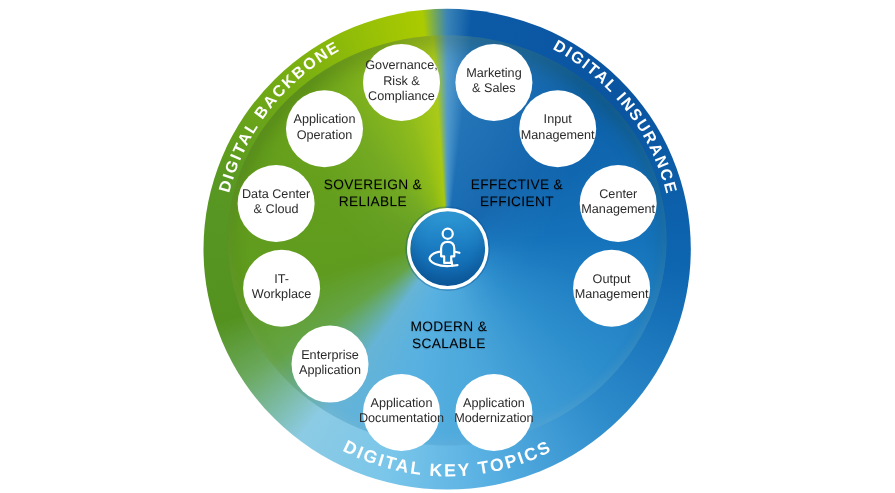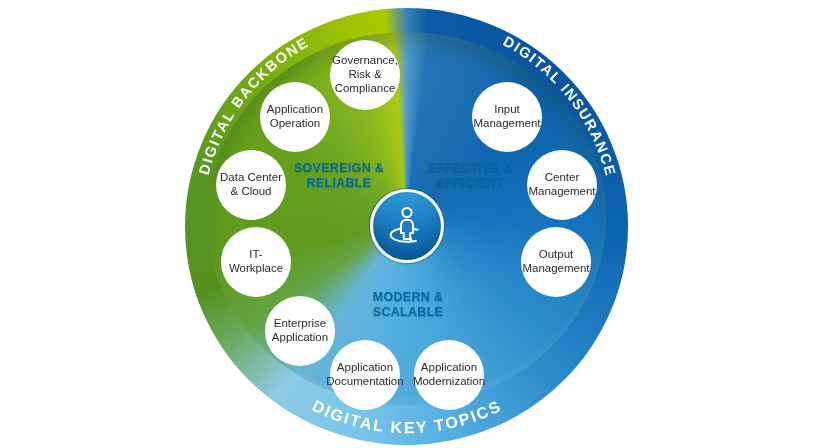--- a/index.html
+++ b/index.html
@@ -37,22 +37,22 @@
     position:absolute; width:70px; height:70px; border-radius:50%;
     background:#ffffff; display:flex; align-items:center; justify-content:center;
   }
   .node-label {
     width:88px; margin:0 -9px; text-align:center; white-space:pre-line;
     font-size:11.5px; line-height:1.2; color:#2b2b2b;
   }
   
   .sector {
     position:absolute; width:150px; text-align:center; white-space:pre-line;
-    font-size:12.5px; font-weight:bold; letter-spacing:0.3px; line-height:1.18;
-    color:#0369a1; text-shadow:0 1px 1px rgba(0,0,0,0.18);
+    font-size:12.5px; font-weight:normal; letter-spacing:0.3px; line-height:1.18;
+    color:#000000; text-shadow:0 1px 1px rgba(0,0,0,0.18);
   }
   
   .overlay { position:absolute; left:0; top:0; pointer-events:none; }
   .rim-text {
     font-family:"Liberation Sans", sans-serif; font-weight:bold;
     font-size:14.5px; letter-spacing:1.6px; fill:#ffffff;
   }
   .rim-text-bottom { font-size:16px; letter-spacing:2px; }
   
   .center-badge {
@@ -70,20 +70,24 @@
 <div class="stage">
 
   <div class="wheel-rim">
     <div class="wheel-body"></div>
   </div>
 
   <div class="node" style="left:330px;top:40px">
       <span class="node-label">Governance,
 Risk &amp;
 Compliance</span>
+    </div>
+  <div class="node" style="left:414px;top:40px">
+      <span class="node-label">Marketing
+&amp; Sales</span>
     </div>
   <div class="node" style="left:472px;top:82px">
       <span class="node-label">Input
 Management</span>
     </div>
   <div class="node" style="left:527px;top:150px">
       <span class="node-label">Center
 Management</span>
     </div>
   <div class="node" style="left:521px;top:227px">

